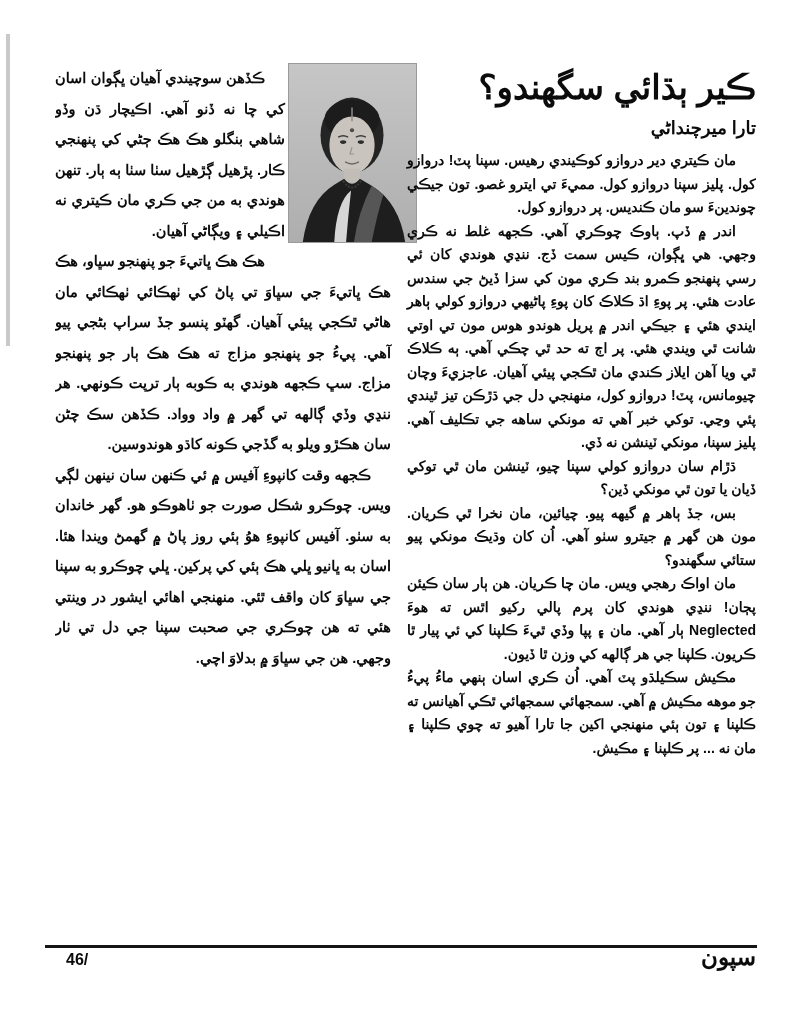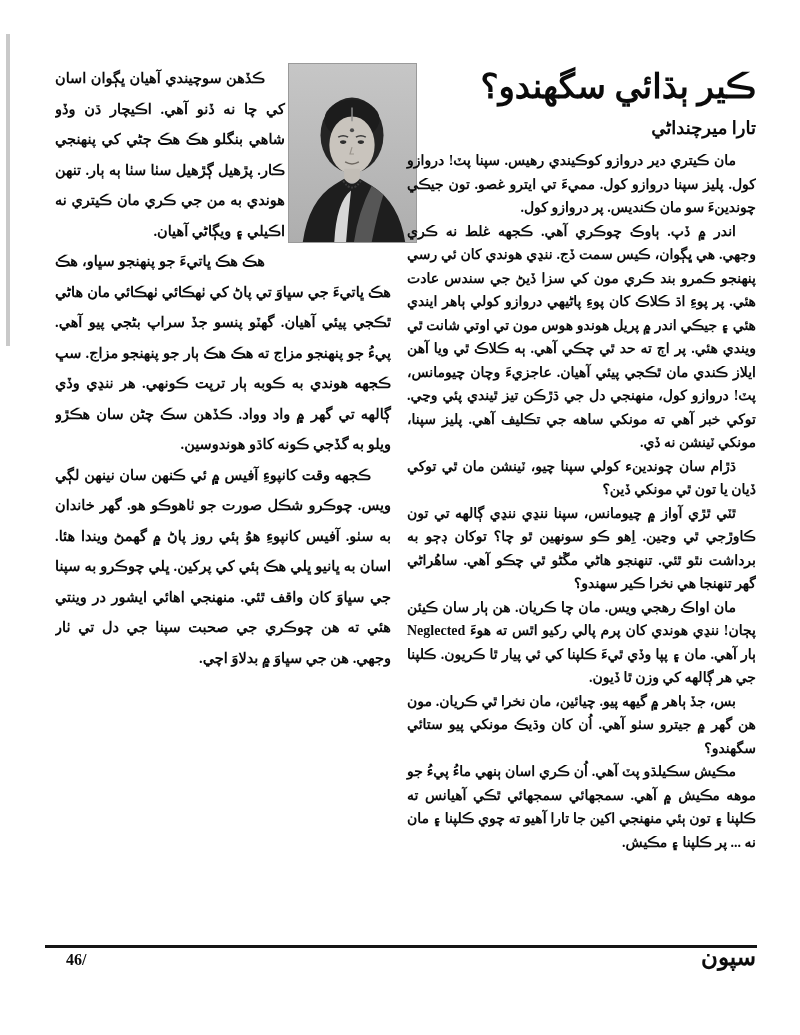--- a/index.html
+++ b/index.html
@@ -1,18 +1,18 @@
 <!DOCTYPE html>
 <html lang="sd"><head>
 <meta charset="utf-8">
 <style>
   html,body { margin:0; padding:0; background:#ffffff; }
   .page {
     position:relative; width:800px; height:1035px; background:#ffffff;
-    font-family:Liberation Serif, serif; color:#0b0b0b; overflow:hidden;
+    font-family:Liberation Sans, sans-serif; color:#0b0b0b; overflow:hidden;
   }
   .scan-artifact {
     position:absolute; left:6px; top:34px; width:4px; height:312px;
     background:#bcbcbc; opacity:.8;
   }
   
   .photo {
     position:absolute; left:288px; top:63px; width:129px; height:180px;
     border:1px solid #9a9a9a; box-sizing:border-box; background:#bfbfbf;
   }
@@ -105,24 +105,23 @@
       <p>هڪ هڪ ڀاتيءَ جو پنهنجو سڀاو، هڪ هڪ ڀاتيءَ جي سڀاوَ تي پاڻ کي ٺهڪائي ٺهڪائي مان هاڻي ٿڪجي پيئي آهيان. گهٽو پنسو جڏ سراپ بڻجي پيو آهي. پيءُ جو پنهنجو مزاج ته هڪ هڪ ٻار جو پنهنجو مزاج. سڀ ڪجهه هوندي به ڪوبه ٻار ترپت ڪونهي. هر ننڍي وڏي ڳالهه تي گهر ۾ واد وواد. ڪڏهن سڪ چڻن سان هڪڙو ويلو به گڏجي ڪونه کاڌو هوندوسين.</p>
       <p>ڪجهه وقت کانپوءِ آفيس ۾ ئي ڪنهن سان نينهن لڳي ويس. چوڪرو شڪل صورت جو ٺاهوڪو هو. گهر خاندان به سٺو. آفيس کانپوءِ هوُ ٻئي روز پاڻ ۾ گهمڻ ويندا هئا. اسان به ڀانيو ڀلي هڪ ٻئي کي پرکين. ڀلي چوڪرو به سپنا جي سڀاوَ کان واقف ٿئي. منهنجي اهائي ايشور در وينتي هئي ته هن چوڪري جي صحبت سپنا جي دل تي ٺار وجهي. هن جي سڀاوَ ۾ بدلاوَ اچي.</p>
 
     </div>
 
     <div class="col col-right">
       <h1 class="article-title">ڪير ٻڌائي سگهندو؟</h1>
       <div class="author-name">تارا ميرچنداڻي</div>
       <p>مان ڪيتري دير دروازو کوڪيندي رهيس. سپنا پٽ! دروازو کول. پليز سپنا دروازو کول. مميءَ تي ايترو غصو. تون جيڪي چوندينءَ سو مان ڪنديس. پر دروازو کول.</p>
       <p>اندر ۾ ڏپ. ٻاوڪ چوڪري آهي. ڪجهه غلط نه ڪري وجهي. هي ڀڳوان، ڪيس سمت ڏج. ننڍي هوندي کان ئي رسي پنهنجو ڪمرو بند ڪري مون کي سزا ڏيڻ جي سندس عادت هئي. پر پوءِ اڌ ڪلاڪ کان پوءِ پاڻيهي دروازو کولي ٻاهر ايندي هئي ۽ جيڪي اندر ۾ پريل هوندو هوس مون تي اوتي شانت ٿي ويندي هئي. پر اڄ ته حد ٿي چڪي آهي. ٻه ڪلاڪ ٿي ويا آهن ايلاز ڪندي مان ٿڪجي پيئي آهيان. عاجزيءَ وچان چيومانس، پٽ! دروازو کول، منهنجي دل جي ڌڙڪن تيز ٿيندي پئي وڃي. توکي خبر آهي ته مونکي ساهه جي تڪليف آهي. پليز سپنا، مونکي ٽينشن نه ڏي.</p>
-      <p>ڌڙام سان چوندينء کولي سپنا چيو، ٽينشن مان ٿي توکي ڏيان يا تون ٿي مونکي ڏين؟</p>
-      <p>ٿٽي ٿڙي آواز ۾ چيومانس، سپنا ننڍي ننڍي ڳالهه تي تون ڪاوڙجي ٿي وڃين. اِهو ڪو سونهين ٿو چا؟ توکان ڊڄو به برداشت نٿو ٿئي. تنهنجو هاڻي مڱڻو ٿي چڪو آهي. ساهُراڻي گهر تنهنجا هي نخرا ڪير سهندو؟</p>
+      <p>ڌڙام سان دروازو کولي سپنا چيو، ٽينشن مان ٿي توکي ڏيان يا تون ٿي مونکي ڏين؟</p>
+      <p>بس، جڏ ٻاهر ۾ گيهه پيو. چيائين، مان نخرا ٿي ڪريان. مون هن گهر ۾ جيترو سٺو آهي. اُن کان وڌيڪ مونکي پيو ستائي سگهندو؟</p>
       <p>مان اواڪ رهجي ويس. مان چا ڪريان. هن ٻار سان ڪيئن پڄان! ننڍي هوندي کان پرم پالي رکيو اٿس ته هوءَ Neglected ٻار آهي. مان ۽ پپا وڏي ٿيءَ ڪلپنا کي ئي پيار ٿا ڪريون. ڪلپنا جي هر ڳالهه کي وزن ٿا ڏيون.</p>
-      <p>بس، جڏ ٻاهر ۾ گيهه پيو. چيائين، مان نخرا ٿي ڪريان. مون هن گهر ۾ جيترو سٺو آهي. اُن کان وڌيڪ مونکي پيو ستائي سگهندو؟</p>
       <p>مڪيش سڪيلڌو پٽ آهي. اُن ڪري اسان ٻنهي ماءُ پيءُ جو موهه مڪيش ۾ آهي. سمجهائي سمجهائي ٿڪي آهيانس ته ڪلپنا ۽ تون ٻئي منهنجي اکين جا تارا آهيو ته چوي ڪلپنا ۽ مان نه ... پر ڪلپنا ۽ مڪيش.</p>
 
     </div>
 
   </div>
 
   <div class="footer-rule"></div>
   <div class="page-number">46/</div>
   <div class="magazine-title">سپون</div>
 

